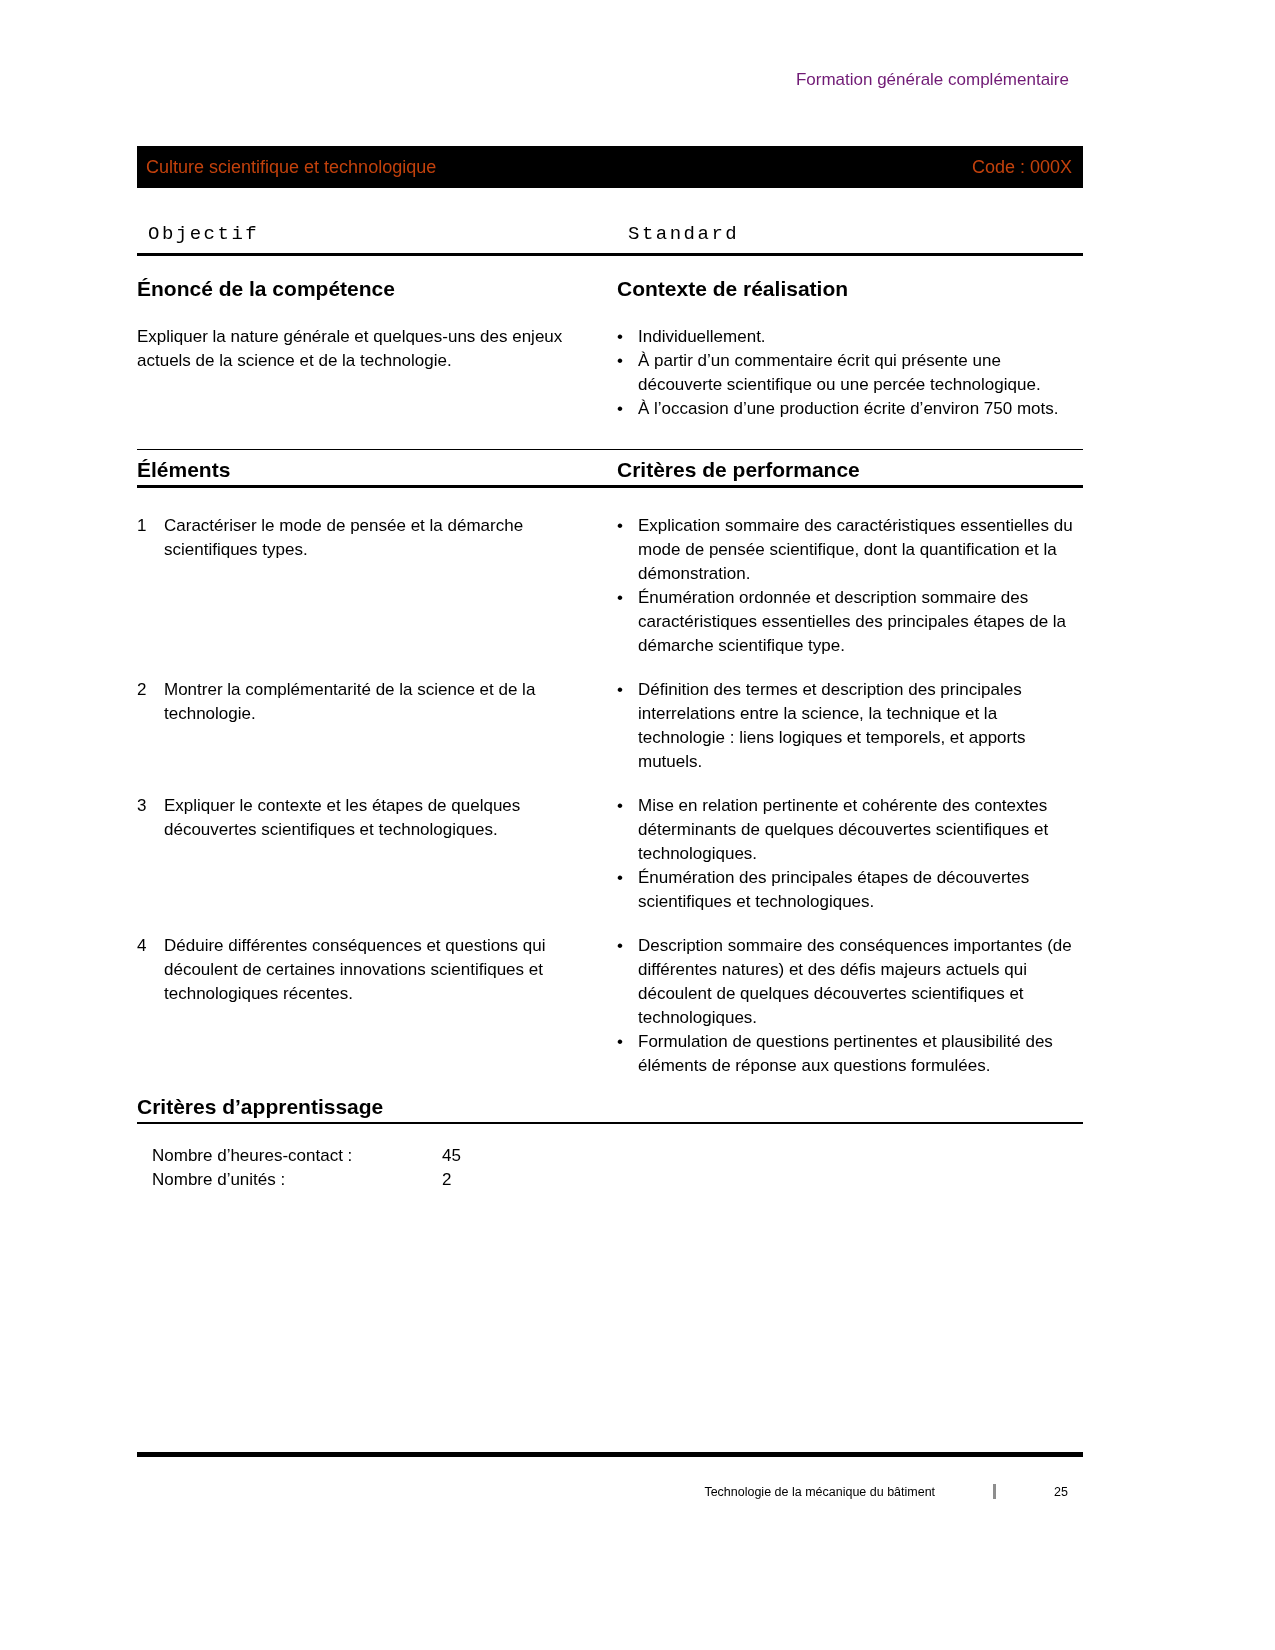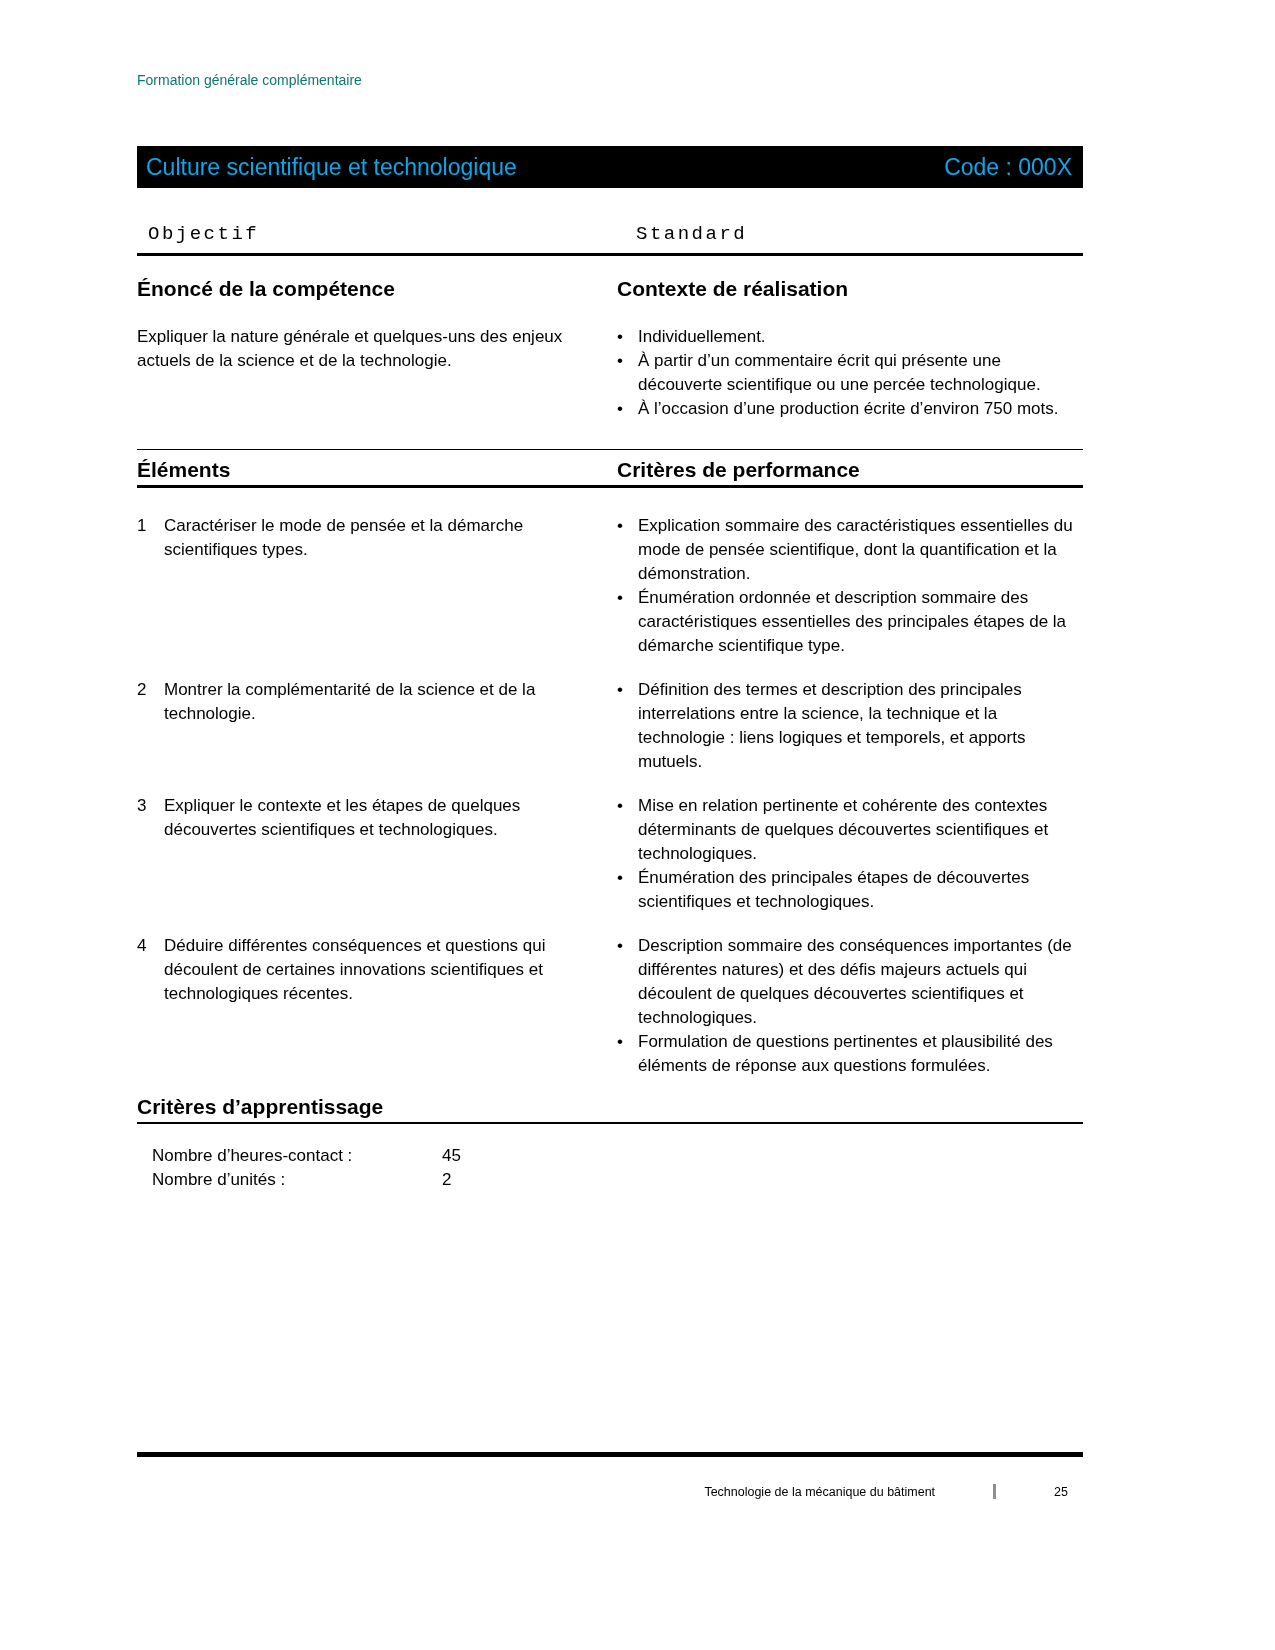--- a/index.html
+++ b/index.html
@@ -6,32 +6,32 @@
   html,body { background:#ffffff; }
   body {
     width:1275px; height:1650px;
     font-family:"Liberation Sans", sans-serif;
     color:#000;
   }
   .page { position:relative; width:1275px; height:1650px; background:#fff; overflow:hidden; }
   .content { position:absolute; left:137px; top:0; width:946px; }
 
   .running-header {
-    margin-top:70px; padding-right:14px;
-    color:#0f766e; font-size:14px; line-height:20px;
+    margin-top:70px; text-align:right; padding-right:14px;
+    color:#701a75; font-size:17px; line-height:20px;
   }
 
   .banner {
-    margin-top:56px; height:42px; background:#000; color:#0ea5e9;
+    margin-top:56px; height:42px; background:#000; color:#c2410c;
     display:flex; align-items:center; justify-content:space-between;
-    padding:0 11px 0 9px; font-size:23px;
+    padding:0 11px 0 9px; font-size:18px;
   }
 
   .col-heads {
-    margin-top:34px; display:grid; grid-template-columns:450px 1fr; column-gap:38px;
+    margin-top:34px; display:grid; grid-template-columns:450px 1fr; column-gap:30px;
     font-family:"Liberation Mono", monospace; font-size:19px; letter-spacing:2.5px;
     line-height:24px; padding-left:11px;
   }
 
   .rule  { height:3px; background:#000; margin-top:7px; }
   .rule-thin { height:1px; background:#000; }
   .rule-med  { height:2px; background:#000; }
 
   .two-col { display:grid; grid-template-columns:450px 1fr; column-gap:30px; }
 

